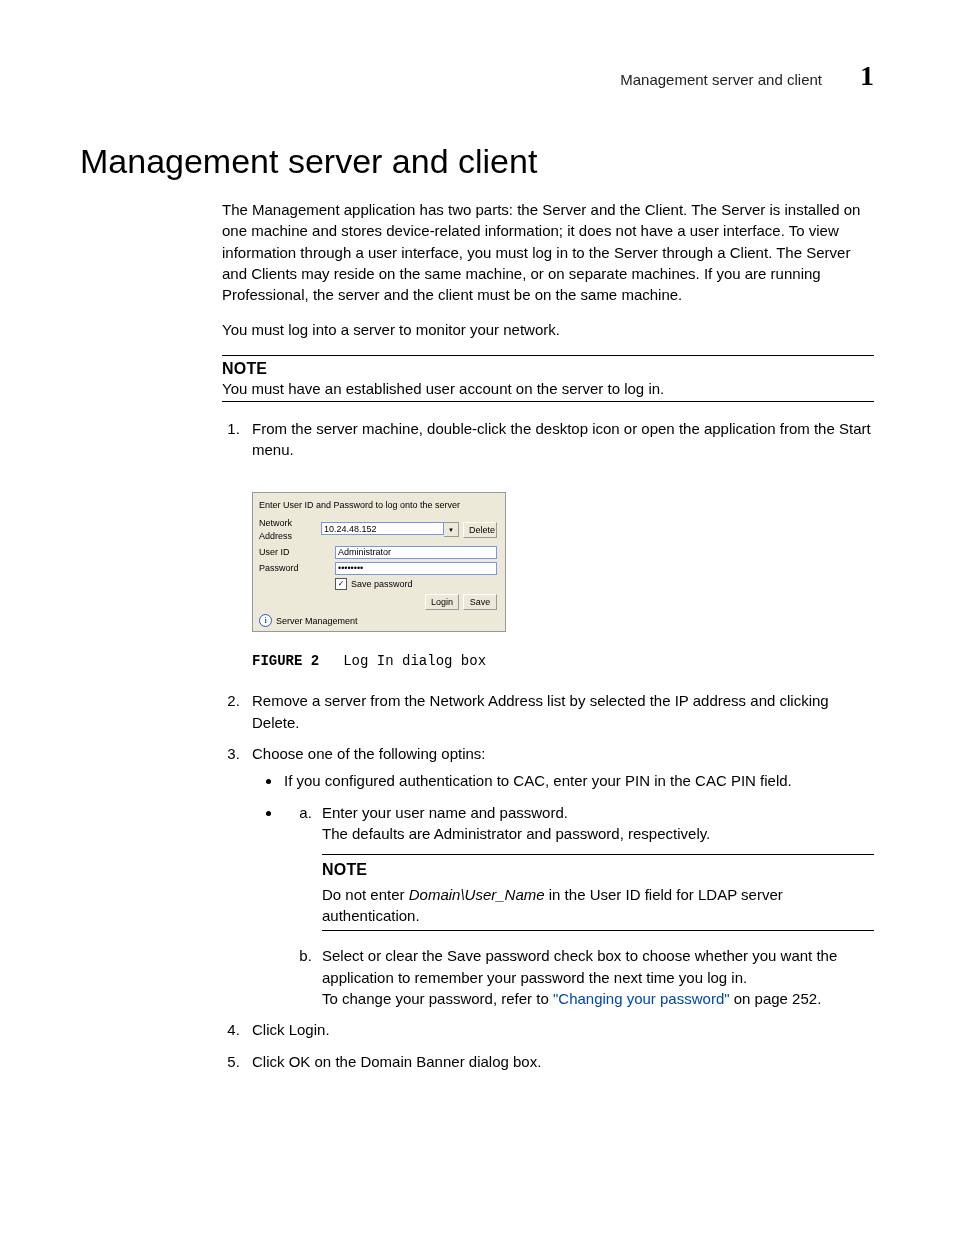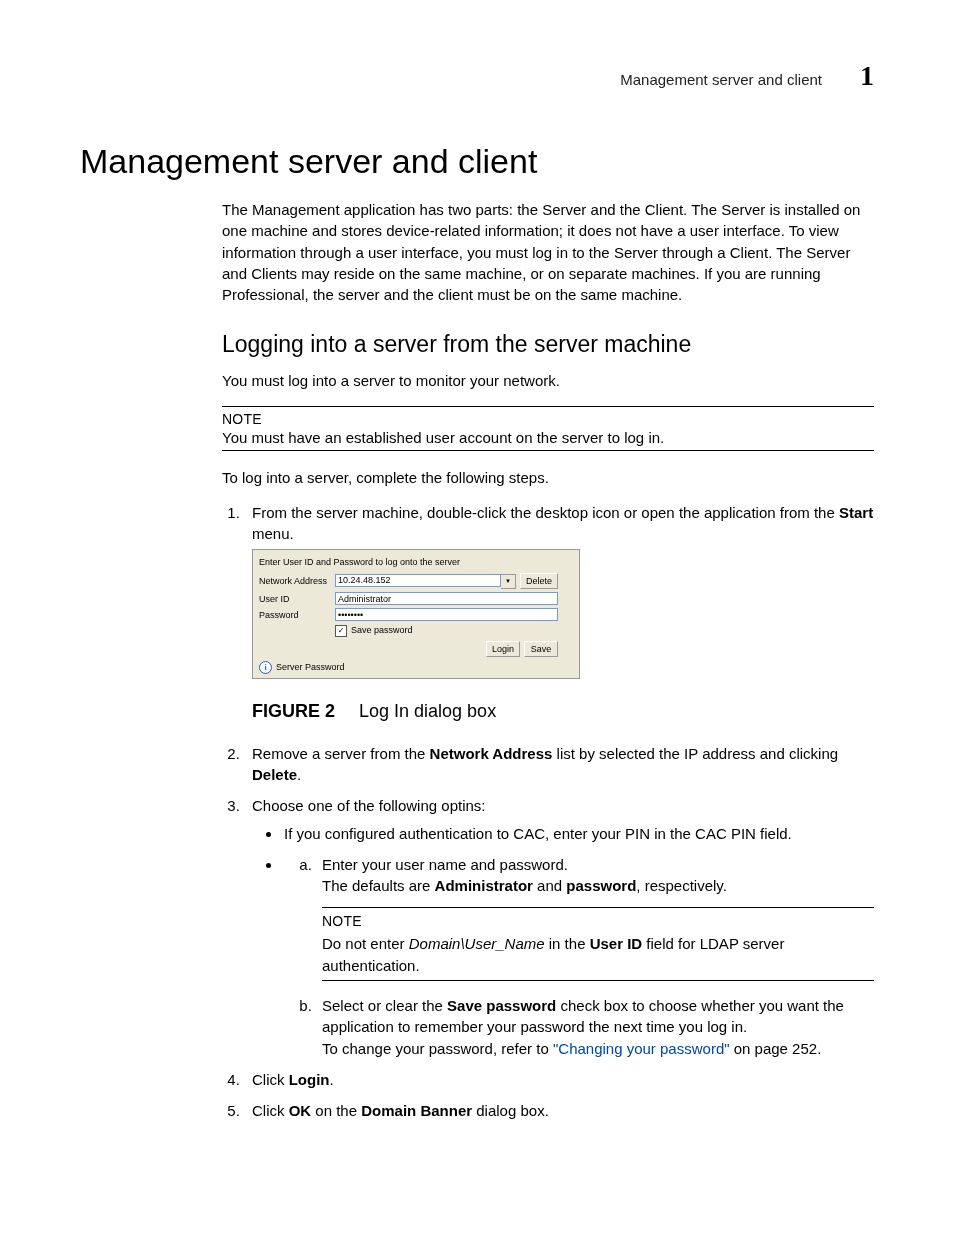--- a/index.html
+++ b/index.html
@@ -50,49 +50,49 @@
     font-size: 23px;
     margin: 26px 0 12px 0;
   }
   .note-block {
     border-top: 1.5px solid #000;
     border-bottom: 1px solid #000;
     padding: 4px 0 4px 0;
     margin: 10px 0 16px 0;
   }
   .note-label {
-    font-weight: 400;
-    font-size: 14px;
+    font-weight: 700;
+    font-size: 16px;
     margin-bottom: 2px;
     letter-spacing: 0.2px;
   }
   ol.steps { padding-left: 22px; margin: 0; }
   ol.steps > li { margin-bottom: 10px; padding-left: 8px; line-height:1.42; }
   .step-sub { margin-top:10px; }
   ul.bullets { list-style: disc; padding-left: 30px; margin: 6px 0 10px 0;}
   ul.bullets > li { margin-bottom: 10px; padding-left: 2px; line-height:1.42;}
   ol.letters { list-style: lower-alpha; padding-left: 32px; margin: 6px 0 8px 0;}
   ol.letters > li { margin-bottom: 10px; padding-left: 6px; line-height:1.42;}
-  .bold { font-weight: 700; }
+  .bold { font-weight: 400; }
   .italic { font-style: italic; }
   .link { color: #0048a2; }
-  .figure-caption { font-size:18px; margin-top:20px; }
+  .figure-caption { font-size:14px; margin-top:20px;font-family:Liberation Mono, monospace; }
   .figure-caption .fig-label { font-weight:700; margin-right:24px; }
 
   
   .login-dialog {
-    width: 328px;
+    width: 254px;
     border: 1px solid #999;
     background: #ece9d8;
     font-family: Tahoma, Arial, sans-serif;
     font-size: 9px;
     color:#000;
-    padding:6px 21px 4px 6px;
+    padding:6px 8px 4px 6px;
     box-sizing: border-box;
-    margin: 4px 0 6px 0;
+    margin: 32px 0 6px 0;
   }
   .login-dialog .prompt { font-size:9px; margin-bottom:5px;}
   .login-dialog .row { display:flex; align-items:center; margin-bottom:3px; gap:4px;}
   .login-dialog .lbl { width:72px; font-size:9px; }
   .login-dialog input[type=text],
   .login-dialog input[type=password] {
     flex:1; height:13px; border:1px solid #7a96df; background:#fff;
     font-size:9px; padding:0 2px; box-sizing:border-box;
   }
   .login-dialog .addr-combo { flex:1; display:flex; }
@@ -133,30 +133,28 @@
     <span class="running-title">Management server and client</span>
     <span class="chapter-num">1</span>
   </div>
 
   <h1 class="page-title">Management server and client</h1>
 
   <div class="body-indent">
 
     <p>The Management application has two parts: the Server and the Client. The Server is installed on one machine and stores device-related information; it does not have a user interface. To view information through a user interface, you must log in to the Server through a Client. The Server and Clients may reside on the same machine, or on separate machines. If you are running Professional, the server and the client must be on the same machine.</p>
 
-    <h2 class="subhead">Logging into a server from the server machine</h2>
 
     <p>You must log into a server to monitor your network.</p>
 
     <div class="note-block">
       <div class="note-label">NOTE</div>
       <div>You must have an established user account on the server to log in.</div>
     </div>
 
-    <p>To log into a server, complete the following steps.</p>
 
     <ol class="steps">
 
       <li>
         <span>From the server machine, double-click the desktop icon or open the application from the </span><span class="bold">Start</span><span> menu.</span>
 
         
         <div class="login-dialog">
           <div class="prompt">Enter User ID and Password to log onto the server</div>
           <div class="row">
@@ -178,21 +176,21 @@
           <div class="chk-row">
             <div class="chk">✓</div>
             <span>Save password</span>
           </div>
           <div class="btn-row">
             <button>Login</button>
             <button>Save</button>
           </div>
           <div class="status">
             <div class="info-icn">i</div>
-            <span>Server Password</span>
+            <span>Server Management</span>
           </div>
         </div>
 
         <div class="figure-caption">
           <span class="fig-label">FIGURE 2</span><span>Log In dialog box</span>
         </div>
       </li>
 
       <li style="margin-top:18px;">
         <span>Remove a server from the </span><span class="bold">Network Address</span><span> list by selected the IP address and clicking </span><span class="bold">Delete</span><span>.</span>

